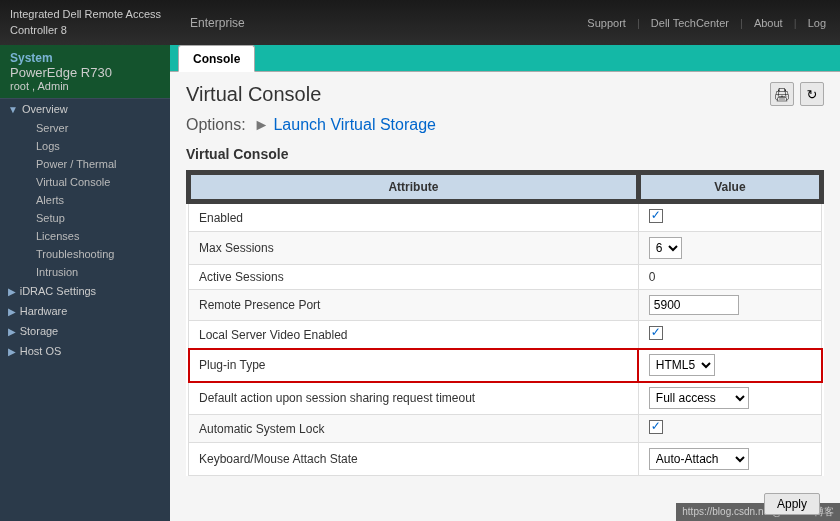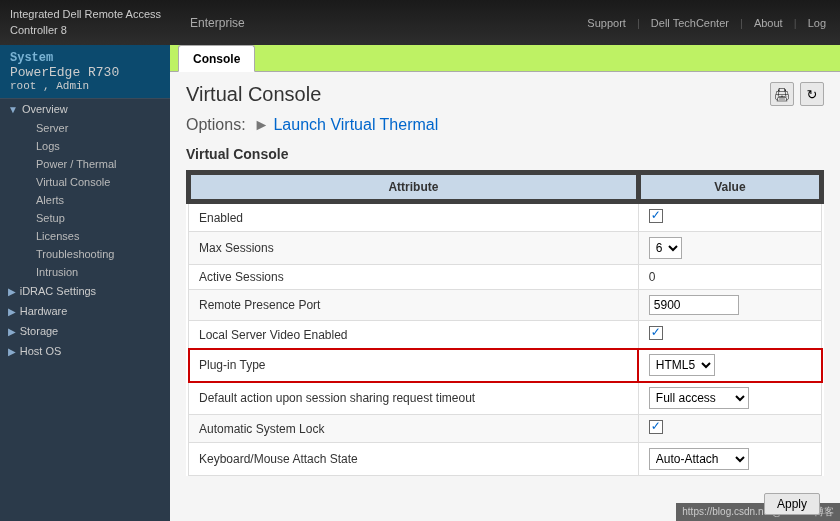--- a/index.html
+++ b/index.html
@@ -33,24 +33,23 @@
 
     
     #sidebar {
       width: 170px; min-width: 170px;
       background: #2b3a4a;
       color: #ccc;
       overflow-y: auto;
       padding-top: 0;
     }
     #system-info {
-      background: #0c4a6e;
+      background: #14532d;
       padding: 6px 10px;
       border-bottom: 1px solid #3a4a5a;
-      font-family: Liberation Mono, monospace;
     }
     #system-info .sys-label { color: #7ab3d4; font-weight: bold; font-size: 12px; }
     #system-info .sys-name { color: #ccc; font-size: 13px; }
     #system-info .sys-user { color: #ccc; font-size: 11px; }
     .nav-group-header {
       padding: 4px 8px;
       color: #ccc;
       font-size: 11px;
       display: flex; align-items: center;
       cursor: pointer;
@@ -62,21 +61,21 @@
 
     
     #main {
       flex: 1;
       background: #f5f5f5;
       overflow-y: auto;
     }
 
     
     #tab-bar {
-      background: #bef264;
+      background: #14b8a6;
       border-bottom: 1px solid #aaa;
       padding: 0 8px;
       display: flex;
       align-items: flex-end;
     }
     .tab {
       padding: 6px 14px 5px;
       background: #c0d0dc;
       border: 1px solid #aaa;
       border-bottom: none;
@@ -289,21 +288,21 @@
         <div id="page-title">Virtual Console</div>
         <div id="page-actions">
           <div class="icon-btn" title="Print">🖨</div>
           <div class="icon-btn" title="Refresh">↻</div>
         </div>
       </div>
 
       <div id="breadcrumb">
         <span class="label">Options:</span>
         <span class="arrow">►</span>
-        <a href="#">Launch Virtual Thermal</a>
+        <a href="#">Launch Virtual Storage</a>
       </div>
 
       <div class="section-title">Virtual Console</div>
 
       <table class="settings-table">
         <thead>
           <tr>
             <th>Attribute</th>
             <th>Value</th>
           </tr>

